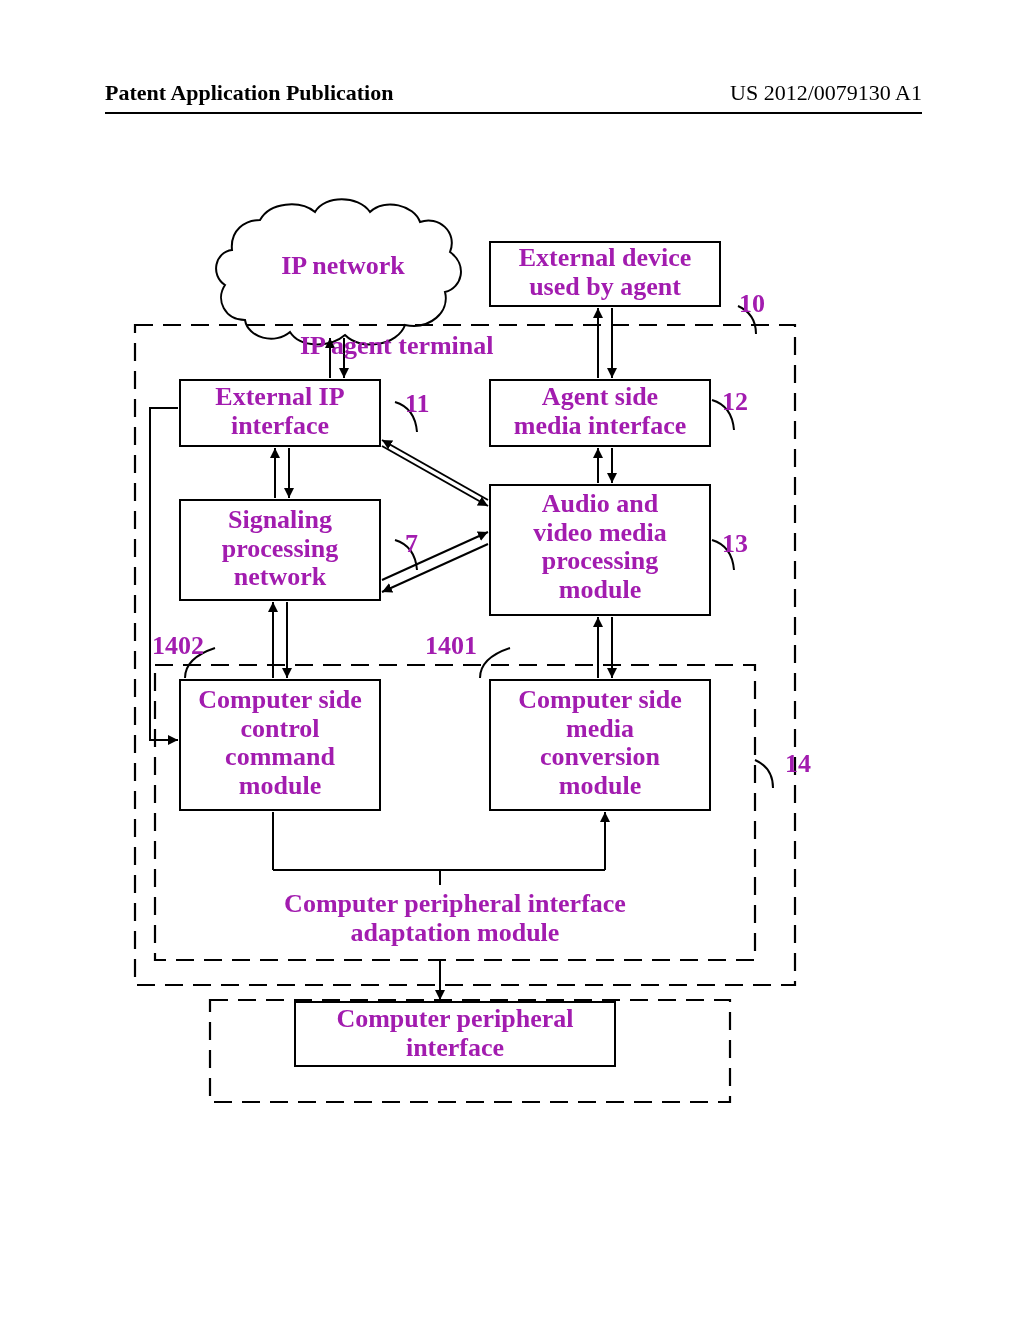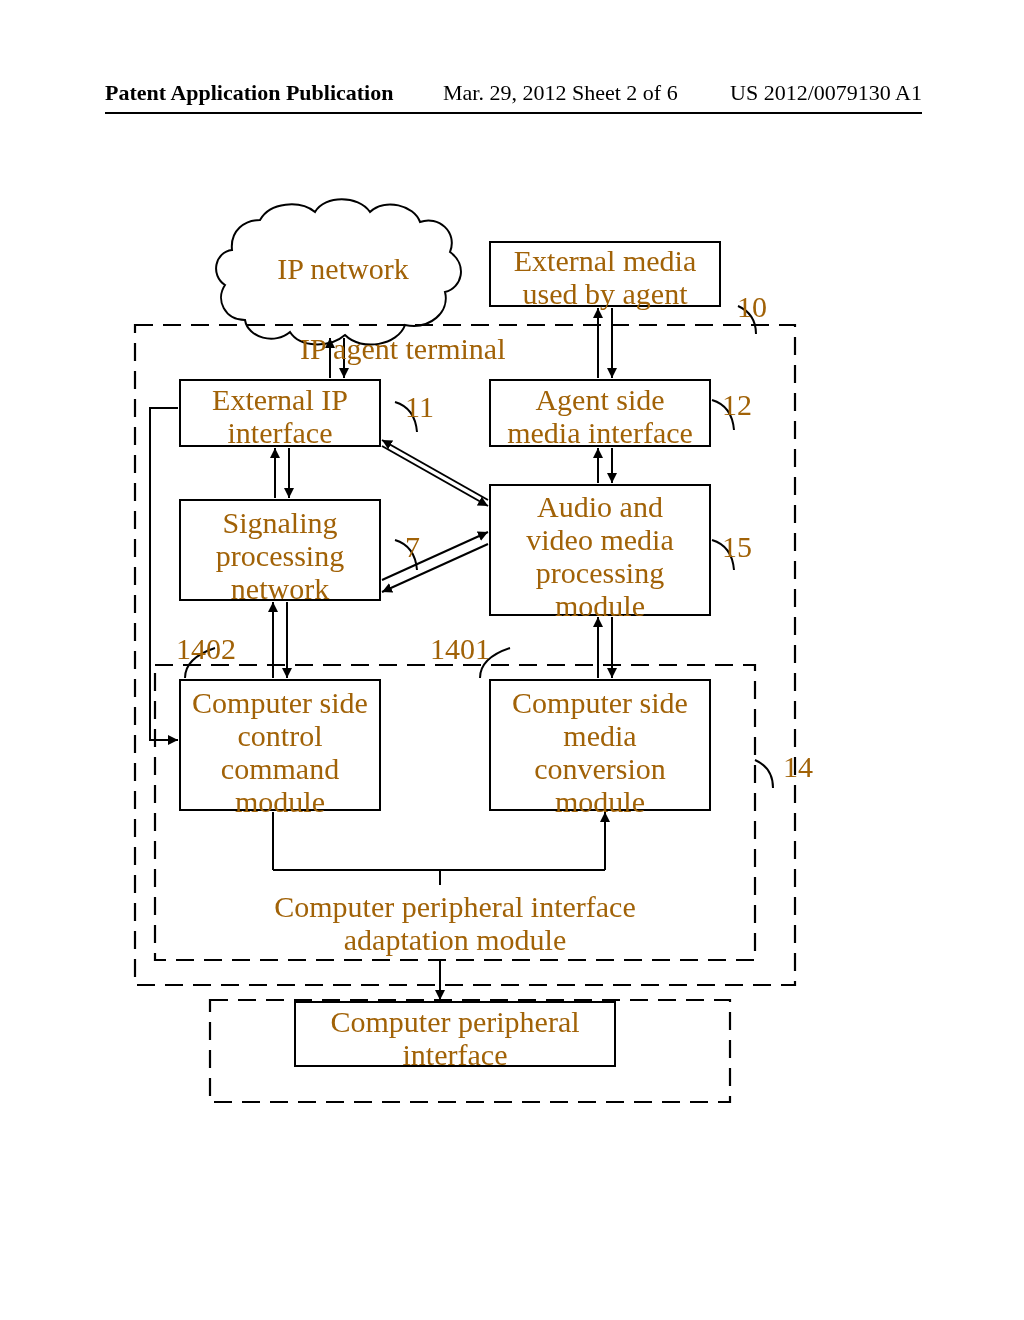--- a/index.html
+++ b/index.html
@@ -44,40 +44,40 @@
     top: 2px;
   }
   svg {
     position: absolute;
     left: 0;
     top: 0;
   }
   
   .overlay-label {
     position: absolute;
-    font-size: 30px;
+    font-size: 26px;
     line-height: 1.1;
     text-align: center;
-    color: #a16207;
+    color: #a21caf;
     white-space: pre;
+    font-weight: bold;
   }
   .fig-caption {
     position: absolute;
     font-size: 30px;
     text-align: center;
   }
 </style>
 </head>
 <body>
 
 <div id="figure">
 
   <div class="header">
     <span class="left">Patent Application Publication</span>
-    <span class="center">Mar. 29, 2012  Sheet 2 of 6</span>
     <span class="right">US 2012/0079130 A1</span>
   </div>
 
   <svg width="1024" height="1320">
     <defs>
       <marker id="arrow" markerWidth="12" markerHeight="12" refX="10" refY="5" orient="auto" markerUnits="userSpaceOnUse">
         <path d="M0,0 L10,5 L0,10 Z" fill="black"></path>
       </marker>
     </defs>
 
@@ -174,21 +174,21 @@
 
     <path d="M 755 760 q 18 8 18 28" fill="none" stroke="black" stroke-width="2"></path>
 
     <path d="M 510 648 q -30 10 -30 30" fill="none" stroke="black" stroke-width="2"></path>
 
     <path d="M 215 648 q -30 10 -30 30" fill="none" stroke="black" stroke-width="2"></path>
 
   </svg>
 
   <div class="overlay-label" style="left:258px; top:252px; width:170px;">IP network</div>
-  <div class="overlay-label" style="left:495px; top:244px; width:220px;">External media
+  <div class="overlay-label" style="left:495px; top:244px; width:220px;">External device
 used by agent</div>
   <div class="overlay-label" style="left:300px; top:332px; width:260px; text-align:left;">IP agent terminal</div>
 
   <div class="overlay-label" style="left:185px; top:383px; width:190px;">External IP
 interface</div>
   <div class="overlay-label" style="left:495px; top:383px; width:210px;">Agent side
 media interface</div>
 
   <div class="overlay-label" style="left:185px; top:506px; width:190px;">Signaling
 processing
@@ -209,20 +209,20 @@
 
   <div class="overlay-label" style="left:230px; top:890px; width:450px;">Computer peripheral interface
 adaptation module</div>
 
   <div class="overlay-label" style="left:300px; top:1005px; width:310px;">Computer peripheral
 interface</div>
 
   <div class="overlay-label" style="left:732px; top:290px; width:40px; text-align:center;">10</div>
   <div class="overlay-label" style="left:405px; top:390px; width:40px; text-align:left;">11</div>
   <div class="overlay-label" style="left:722px; top:388px; width:40px; text-align:left;">12</div>
-  <div class="overlay-label" style="left:722px; top:530px; width:40px; text-align:left;">15</div>
+  <div class="overlay-label" style="left:722px; top:530px; width:40px; text-align:left;">13</div>
   <div class="overlay-label" style="left:405px; top:530px; width:40px; text-align:left;">7</div>
   <div class="overlay-label" style="left:762px; top:750px; width:40px; text-align:center;margin-left:16px;">14</div>
-  <div class="overlay-label" style="left:166px; top:632px; width:70px; text-align:right;">1402</div>
-  <div class="overlay-label" style="left:425px; top:632px; width:70px; text-align:center;">1401</div>
+  <div class="overlay-label" style="left:143px; top:632px; width:70px; text-align:center;">1402</div>
+  <div class="overlay-label" style="left:425px; top:632px; width:70px; text-align:left;">1401</div>
 
 
 </div>
 
 </body></html>

